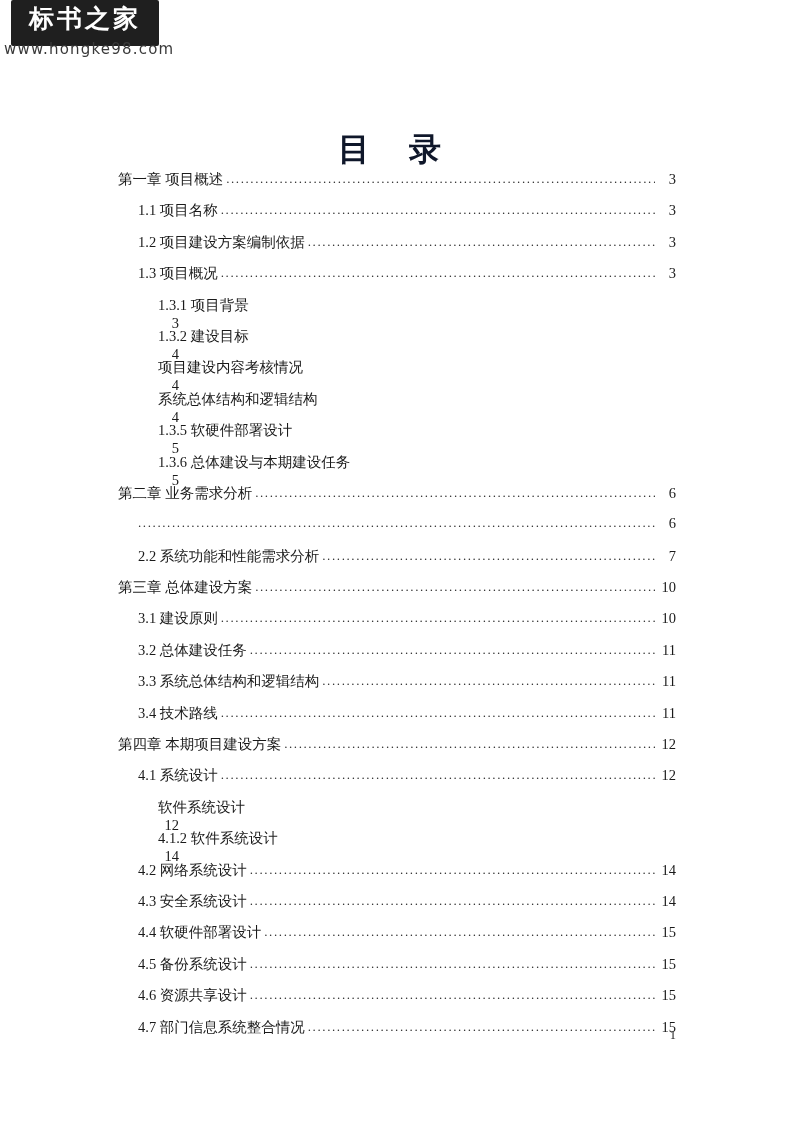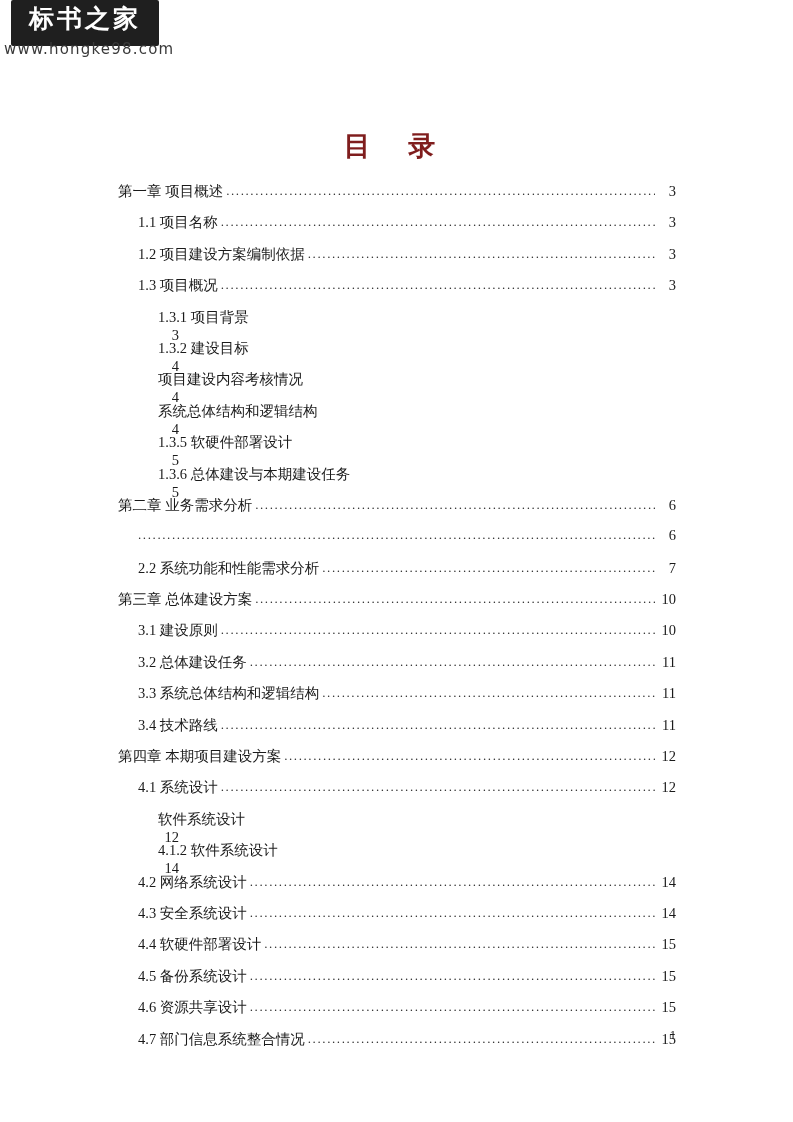--- a/index.html
+++ b/index.html
@@ -60,32 +60,31 @@
     height: 1122px;
   }
 
   .toc-title {
     position: absolute;
     top: 128px;
     left: 0;
     width: 793px;
     text-align: center;
     font-family: "DejaVu Serif", serif;
-    font-size: 27px;
+    font-size: 32px;
     font-weight: bold;
     letter-spacing: 14px;
-    color: #7f1d1d;
+    color: #0f172a;
   }
 
   .toc {
     position: absolute;
     top: 170px;
     left: 118px;
     width: 558px;
-    margin-top: 12px;
   }
 
   .toc-row {
     display: flex;
     align-items: baseline;
     font-size: 14.5px;
     color: #1a1a1a;
     height: 31.4px;
     white-space: nowrap;
   }

